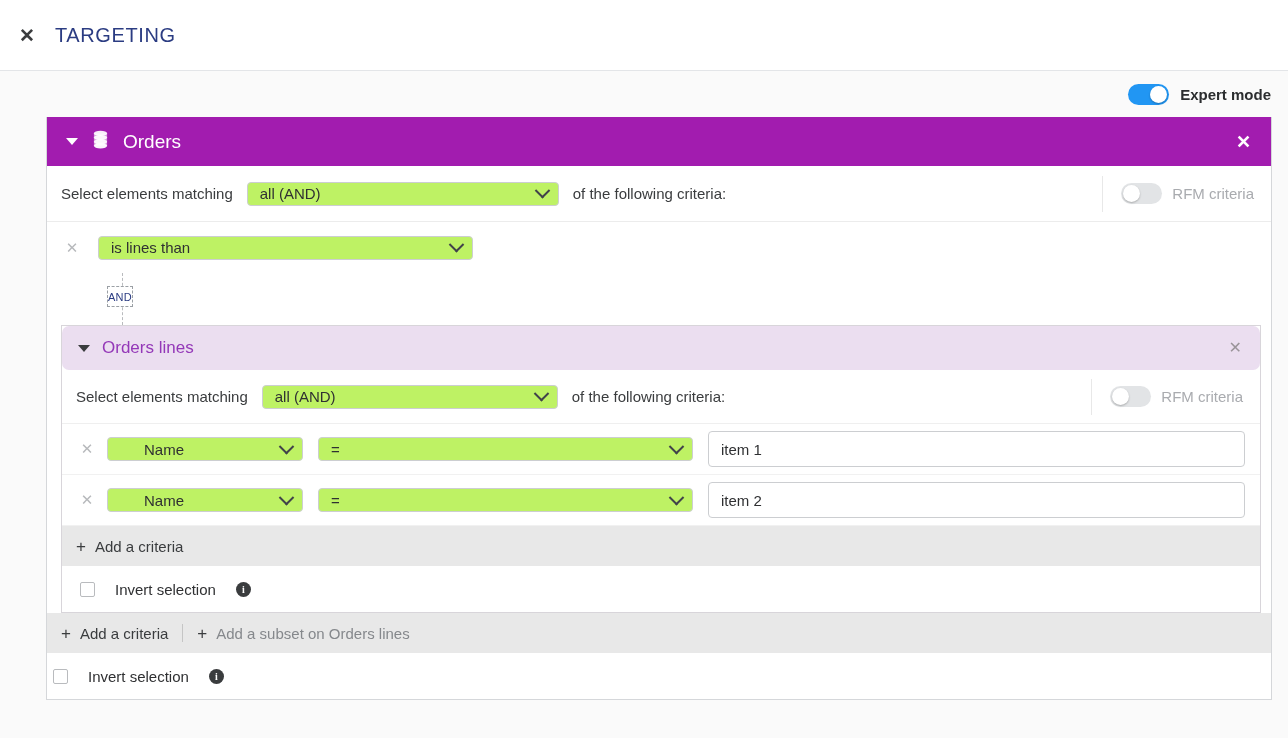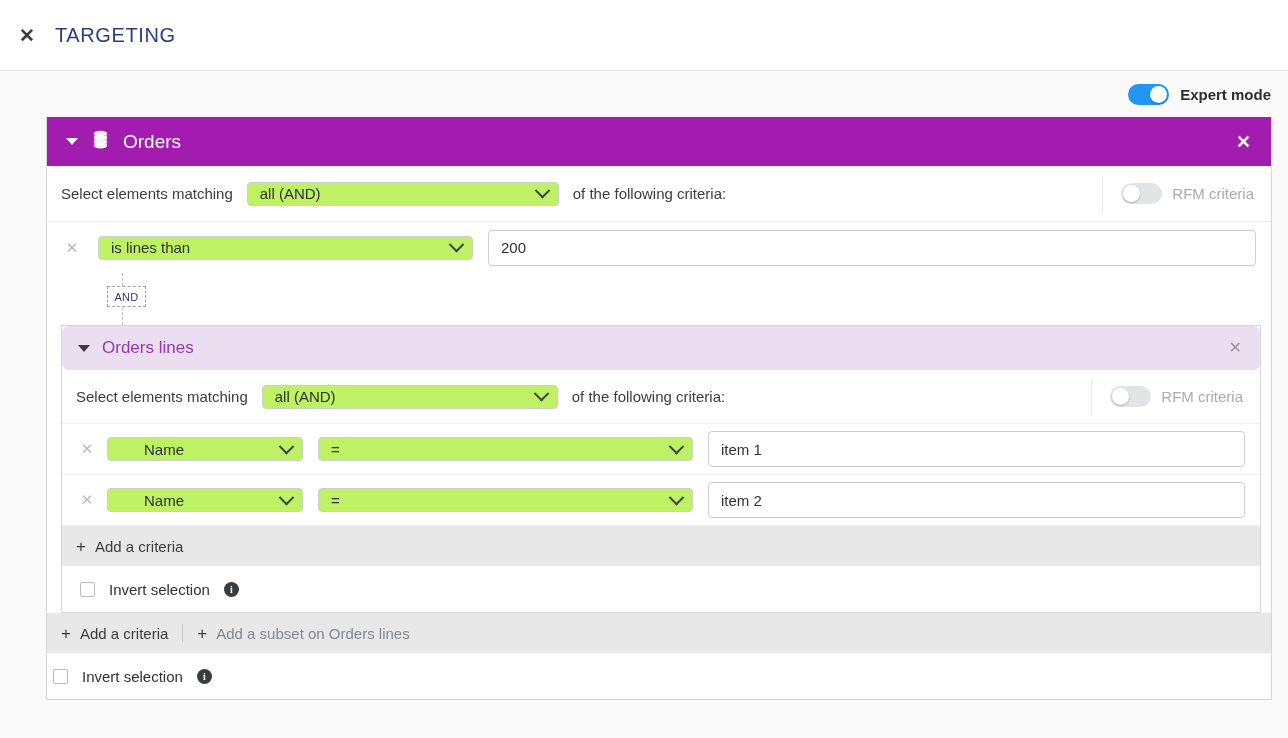--- a/index.html
+++ b/index.html
@@ -208,21 +208,21 @@
     left: 75px;
     top: 0;
     width: 0;
     height: 52px;
     border-left: 1px dashed #b9bbbe;
   }
   .and-badge {
     position: absolute;
     left: 60px;
     top: 13px;
-    width: 39px; height: 21px;
+    width: 26px; height: 21px;
     border: 1px dashed #9ba0a5;
     background: #ffffff;
     color: #2b3c82;
     font-size: 11px;
     display: flex; align-items: center; justify-content: center;
     letter-spacing: .3px;
     cursor: pointer;
   }
 
   
@@ -284,21 +284,21 @@
   .divider {
     width: 1px; height: 18px;
     background: #c5c5c5;
     margin: 0 14px 0 0;
   }
   .invert-row {
     display: flex;
     align-items: center;
     height: 46px;
     padding-left: 18px;
-    gap: 14px;
+    gap: 20px;
     background: #ffffff;
     font-size: 15px;
   }
   .cbx {
     width: 15px; height: 15px;
     border: 1px solid #b9bbbe;
     border-radius: 2px;
     background: #ffffff;
     cursor: pointer;
     flex: none;
@@ -371,23 +371,20 @@
         <span class="rfm-label">RFM criteria</span>
       </div>
     </div>
 
     <div class="crit-row">
       <div class="rm-x">✕</div>
       <div class="sel f2">
         <span class="val">is lines than</span>
         <span class="chev"></span>
       </div>
-      <div class="inp f3">
-        <span>200</span>
-      </div>
     </div>
 
     <div class="and-wrap">
       <div class="and-line"></div>
       <div class="and-badge">AND</div>
     </div>
 
     <div class="subset">
       <div class="subset-head">
         <div class="caret dark"></div>

